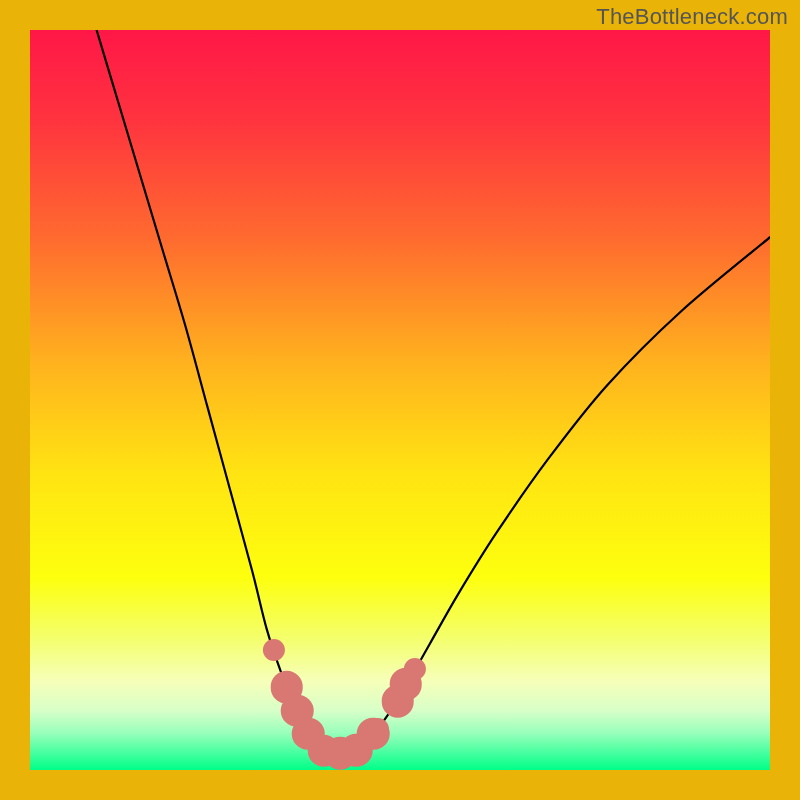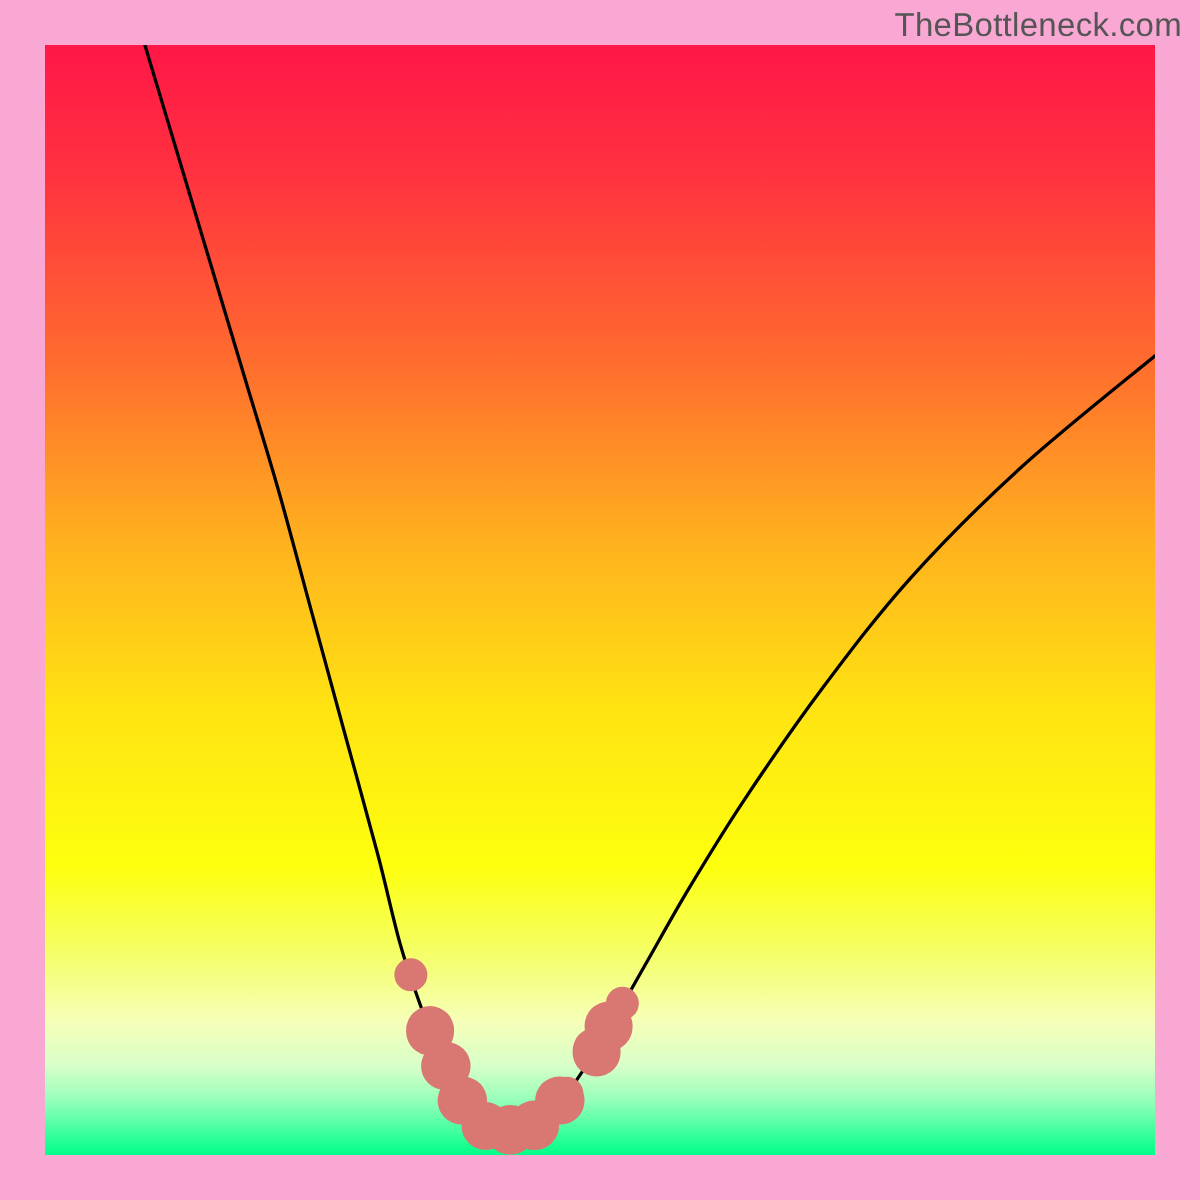--- a/index.html
+++ b/index.html
@@ -1,21 +1,21 @@
 <!DOCTYPE html>
 <html><head>
 <meta charset="utf-8">
 <style>
   * { margin: 0; padding: 0; box-sizing: border-box; }
   html, body { width: 800px; height: 800px; overflow: hidden; background: #000; }
   .frame {
     position: relative;
     width: 800px;
     height: 800px;
-    background: #f9a8d4;
+    background: #eab308;
   }
   .watermark {
     position: absolute;
     top: 4px;
     right: 12px;
     font-family: Arial, Helvetica, sans-serif;
     font-size: 22px;
     font-weight: 500;
     color: #555555;
     letter-spacing: 0.2px;

